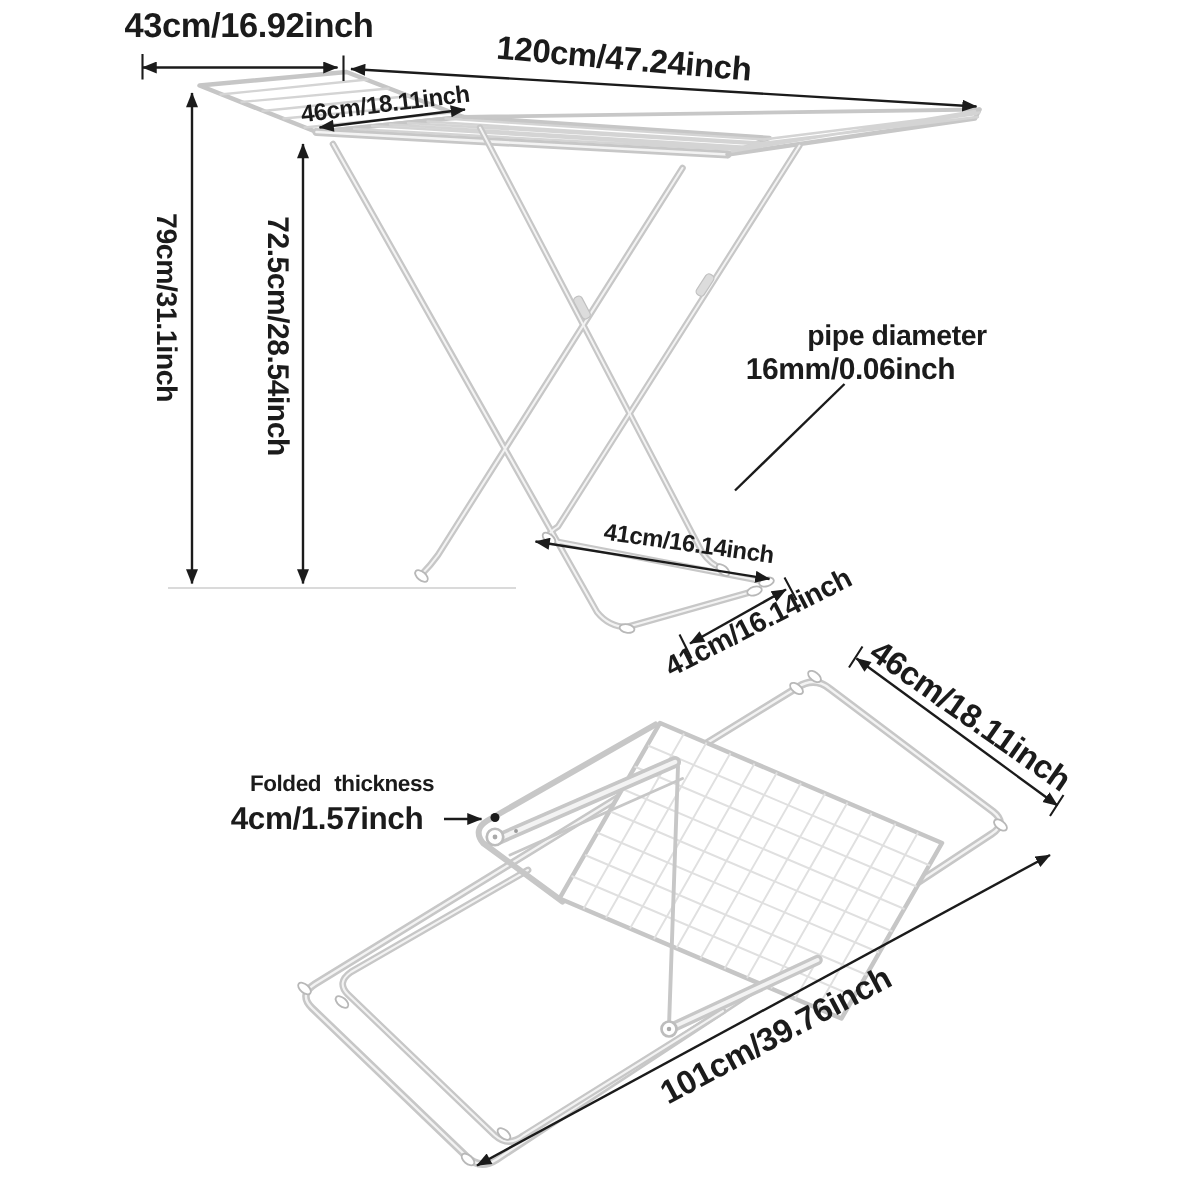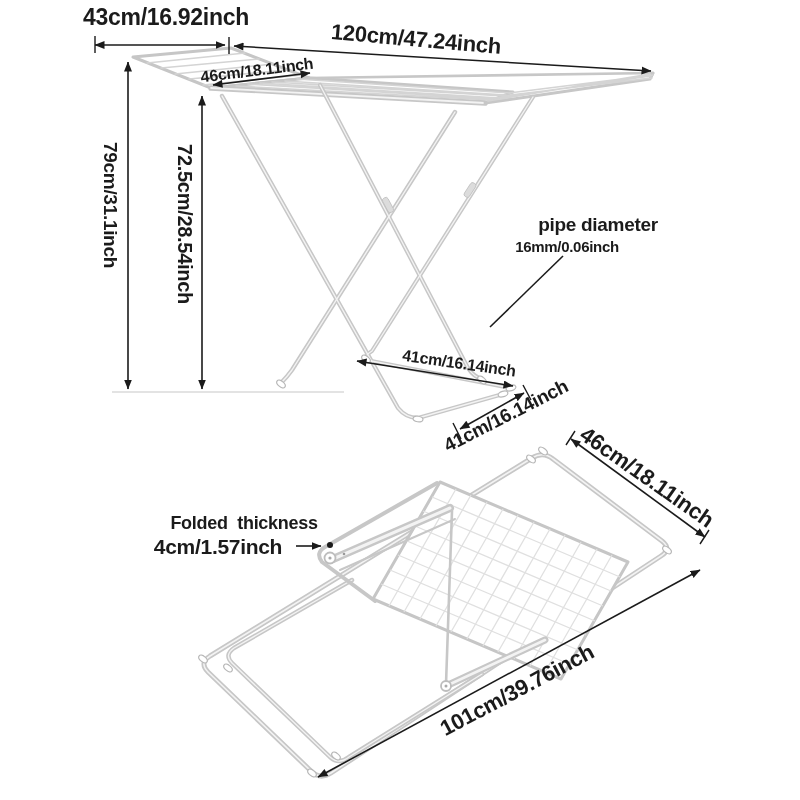--- a/index.html
+++ b/index.html
@@ -143,27 +143,27 @@
   <div class="lbl" style="left:416px;top:39px;font-size:22px;transform:translate(-50%,-50%) rotate(5deg);">120cm/47.24inch</div>
 
   <div class="lbl" style="left:257px;top:71px;font-size:16px;transform:translate(-50%,-50%) rotate(-7deg);">46cm/18.11inch</div>
 
   <div class="lbl" style="left:110px;top:205px;font-size:19px;transform:translate(-50%,-50%) rotate(90deg);">79cm/31.1inch</div>
 
   <div class="lbl" style="left:184px;top:224px;font-size:20px;transform:translate(-50%,-50%) rotate(90deg);">72.5cm/28.54inch</div>
 
   <div class="lbl" style="left:570px;top:225px;font-size:19px;transform:translate(-50%,-50%);margin-left:28px;">pipe diameter</div>
 
-  <div class="lbl" style="left:567px;top:247px;font-size:15px;transform:translate(-50%,-50%);text-align:right;">16mm/0.06inch</div>
+  <div class="lbl" style="left:567px;top:247px;font-size:20px;transform:translate(-50%,-50%);text-align:right;">16mm/0.06inch</div>
 
   <div class="lbl" style="left:459px;top:364px;font-size:16px;transform:translate(-50%,-50%) rotate(8deg);">41cm/16.14inch</div>
 
   <div class="lbl" style="left:506px;top:416px;font-size:19px;transform:translate(-50%,-50%) rotate(-27deg);">41cm/16.14inch</div>
 
   <div class="lbl" style="left:647px;top:477px;font-size:22px;transform:translate(-50%,-50%) rotate(35deg);">46cm/18.11inch</div>
 
-  <div class="lbl" style="left:244px;top:523px;font-size:18px;word-spacing:5px;transform:translate(-50%,-50%);">Folded thickness</div>
+  <div class="lbl" style="left:228px;top:523px;font-size:15px;word-spacing:5px;transform:translate(-50%,-50%);">Folded thickness</div>
 
   <div class="lbl" style="left:218px;top:547px;font-size:21px;transform:translate(-50%,-50%);">4cm/1.57inch</div>
 
   <div class="lbl" style="left:517px;top:690px;font-size:22px;transform:translate(-50%,-50%) rotate(-28deg);">101cm/39.76inch</div>
 
 </div>
 
 </body></html>

